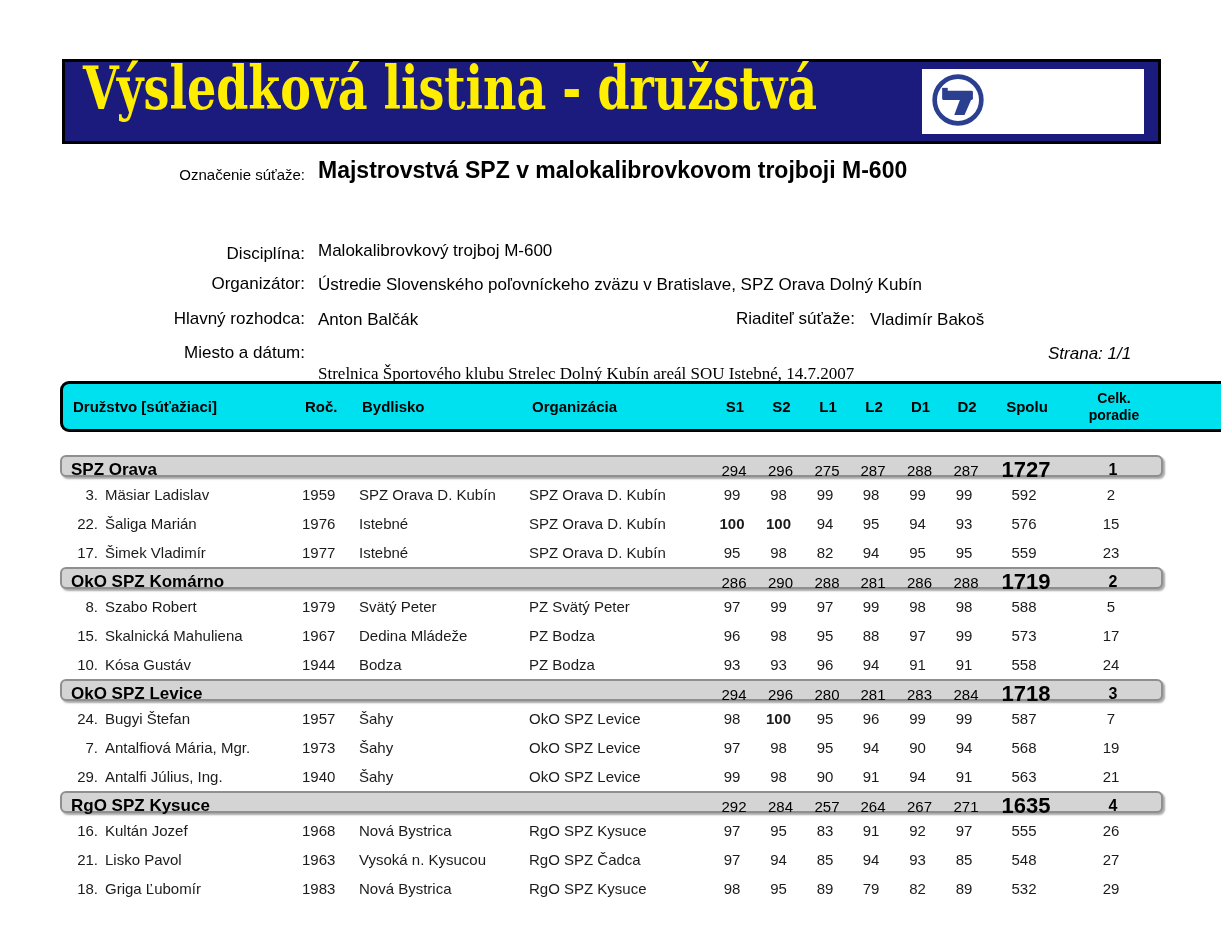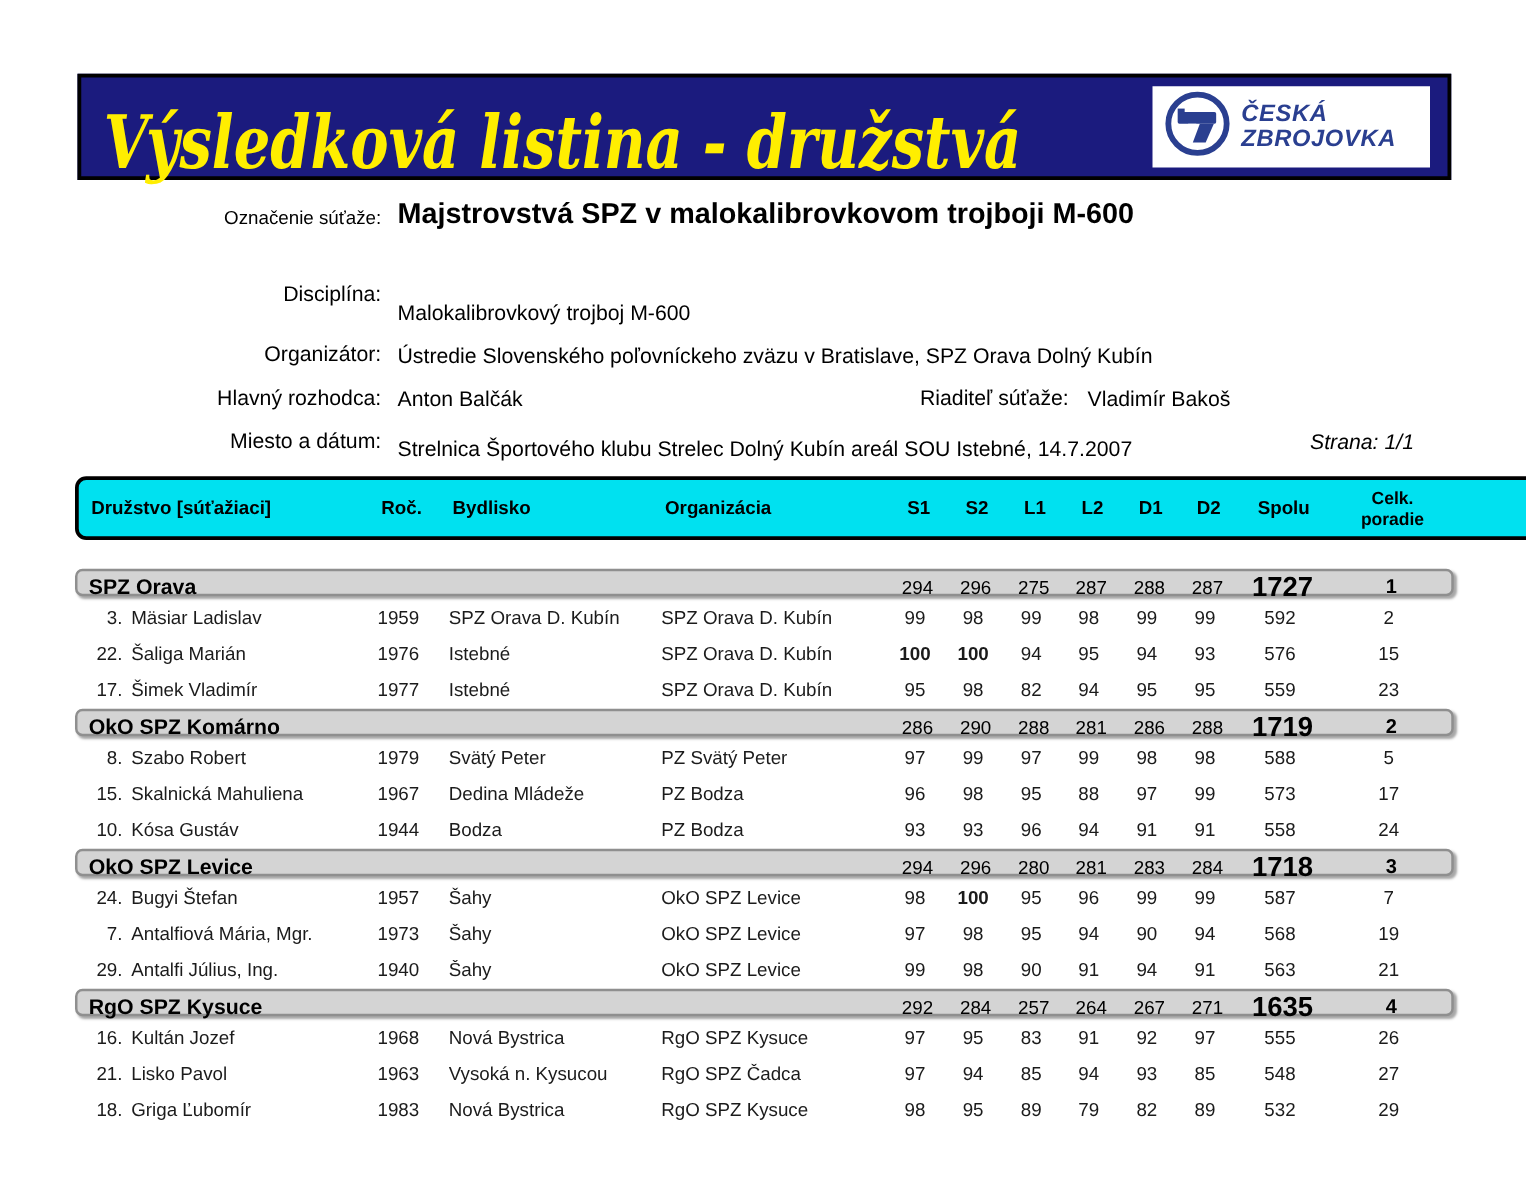--- a/index.html
+++ b/index.html
@@ -5,21 +5,21 @@
   html,body { margin:0; padding:0; background:#ffffff; }
   .page {
     position:relative; width:1221px; height:952px; background:#fff;
     font-family:"Liberation Sans", sans-serif; color:#000; overflow:hidden;
   }
 
   
   .banner {
     position:absolute; left:62px; top:59px; width:1099px; height:85px;
     background:var(--banner-bg,#1b1b7e); border:3px solid #000; box-sizing:border-box;
-    display:flex; align-items:flex-end;font-style:italic;
+    display:flex; align-items:flex-start;
   }
   .banner-title {
     font-family:"DejaVu Serif", serif; font-weight:bold; font-size:46px;
     color:var(--banner-fg,#ffee00); padding-left:18px; white-space:nowrap;
     transform:scaleY(1.28); transform-origin:left center; letter-spacing:0px;
   }
   .logo-box {
     position:absolute; right:14px; top:7px; width:222px; height:65px; background:#fff;
     display:flex; align-items:center; gap:7px; padding:2px 4px 2px 8px; box-sizing:border-box;
   }
@@ -80,43 +80,39 @@
     <div class="logo-box">
       <span>
         <svg width="56" height="56" viewBox="0 0 60 60">
           <circle cx="30" cy="30" r="25" fill="none" stroke="#2a3f90" stroke-width="5"></circle>
           <rect x="13" y="20" width="33" height="10" rx="1.5" fill="#2a3f90"></rect>
           <rect x="13" y="17" width="6" height="4" fill="#2a3f90"></rect>
           <polygon points="32,30 44,30 37,46 26,46" fill="#2a3f90"></polygon>
           <rect x="22" y="30" width="7" height="5" fill="#fff"></rect>
         </svg>
       </span>
-      <div class="logo-text">
-        <div class="l1">ČESKÁ</div>
-        <div class="l2">ZBROJOVKA</div>
-      </div>
     </div>
   </div>
 
   <div class="mlabel small-label" style="top:166px;">Označenie súťaže:</div>
   <div class="mvalue big" style="top:157px;">Majstrovstvá SPZ v malokalibrovkovom trojboji M-600</div>
 
-  <div class="mlabel" style="top:226px;">Disciplína:</div>
+  <div class="mlabel" style="top:244px;">Disciplína:</div>
   <div class="mvalue" style="top:241px;">Malokalibrovkový trojboj M-600</div>
 
   <div class="mlabel" style="top:274px;">Organizátor:</div>
   <div class="mvalue" style="top:275px;">Ústredie Slovenského poľovníckeho zväzu v Bratislave, SPZ Orava Dolný Kubín</div>
 
   <div class="mlabel" style="top:309px;">Hlavný rozhodca:</div>
   <div class="mvalue" style="top:310px;">Anton Balčák</div>
   <div class="mlabel" style="left:610px; top:309px; width:245px;">Riaditeľ súťaže:</div>
   <div class="mvalue" style="left:870px; top:310px;">Vladimír Bakoš</div>
 
   <div class="mlabel" style="top:343px;">Miesto a dátum:</div>
-  <div class="mvalue" style="top:350px;">Strelnica Športového klubu Strelec Dolný Kubín areál SOU Istebné, 14.7.2007</div>
+  <div class="mvalue" style="top:364px;font-family:Liberation Serif, serif;">Strelnica Športového klubu Strelec Dolný Kubín areál SOU Istebné, 14.7.2007</div>
   <div class="mvalue italic" style="left:1048px; top:344px;">Strana: 1/1</div>
 
   <div class="thead grid12">
     <div class="c-name">Družstvo [súťažiaci]</div>
     <div class="cell-left">Roč.</div>
     <div class="cell-left">Bydlisko</div>
     <div class="cell-left">Organizácia</div>
     <div class="c-center">S1</div>
     <div class="c-center">S2</div>
     <div class="c-center">L1</div>

